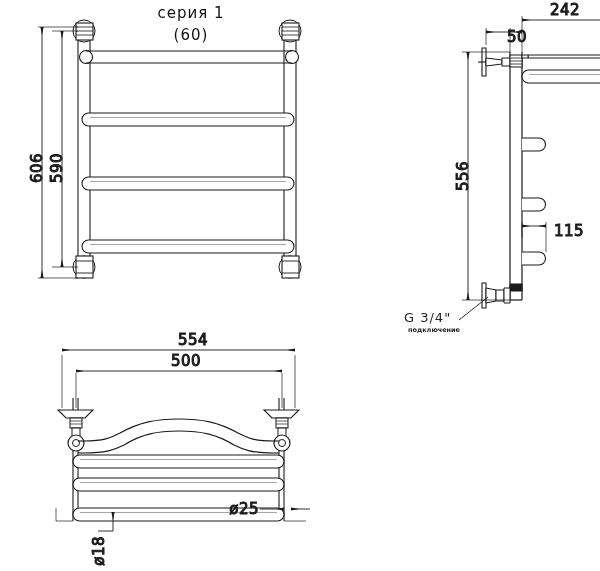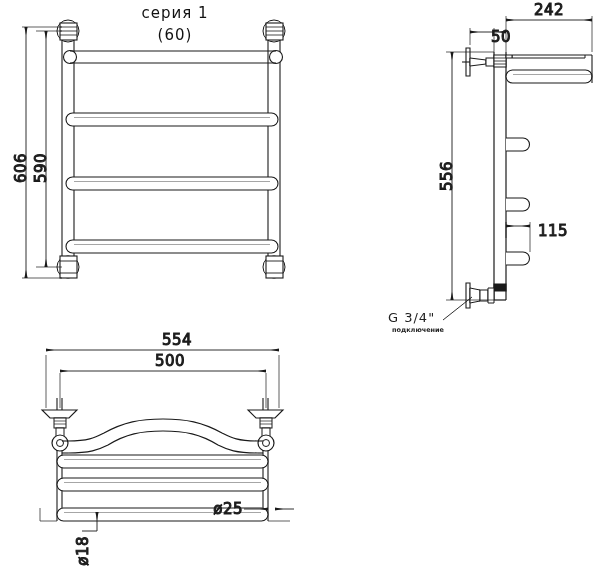--- a/index.html
+++ b/index.html
@@ -1,21 +1,21 @@
 <!DOCTYPE html>
 <html><head>
 <meta charset="utf-8">
 <style>
   html,body{margin:0;padding:0;background:#ffffff;}
   body{
     width:600px;height:571px;position:relative;overflow:hidden;
     font-family:"DejaVu Sans", sans-serif;
     color:#1a1a1a;
   }
-  #root{position:absolute;left:0;top:0;width:500px;height:571px;}
+  #root{position:absolute;left:16px;top:0;width:500px;height:571px;}
   svg{display:block;}
   .dimtext{
     font-family:"DejaVu Sans", sans-serif;
     font-size:15px;
     fill:#222222;
     letter-spacing:0.5px;
   }
   .titletext{
     font-family:"DejaVu Sans", sans-serif;
     font-size:15px;

